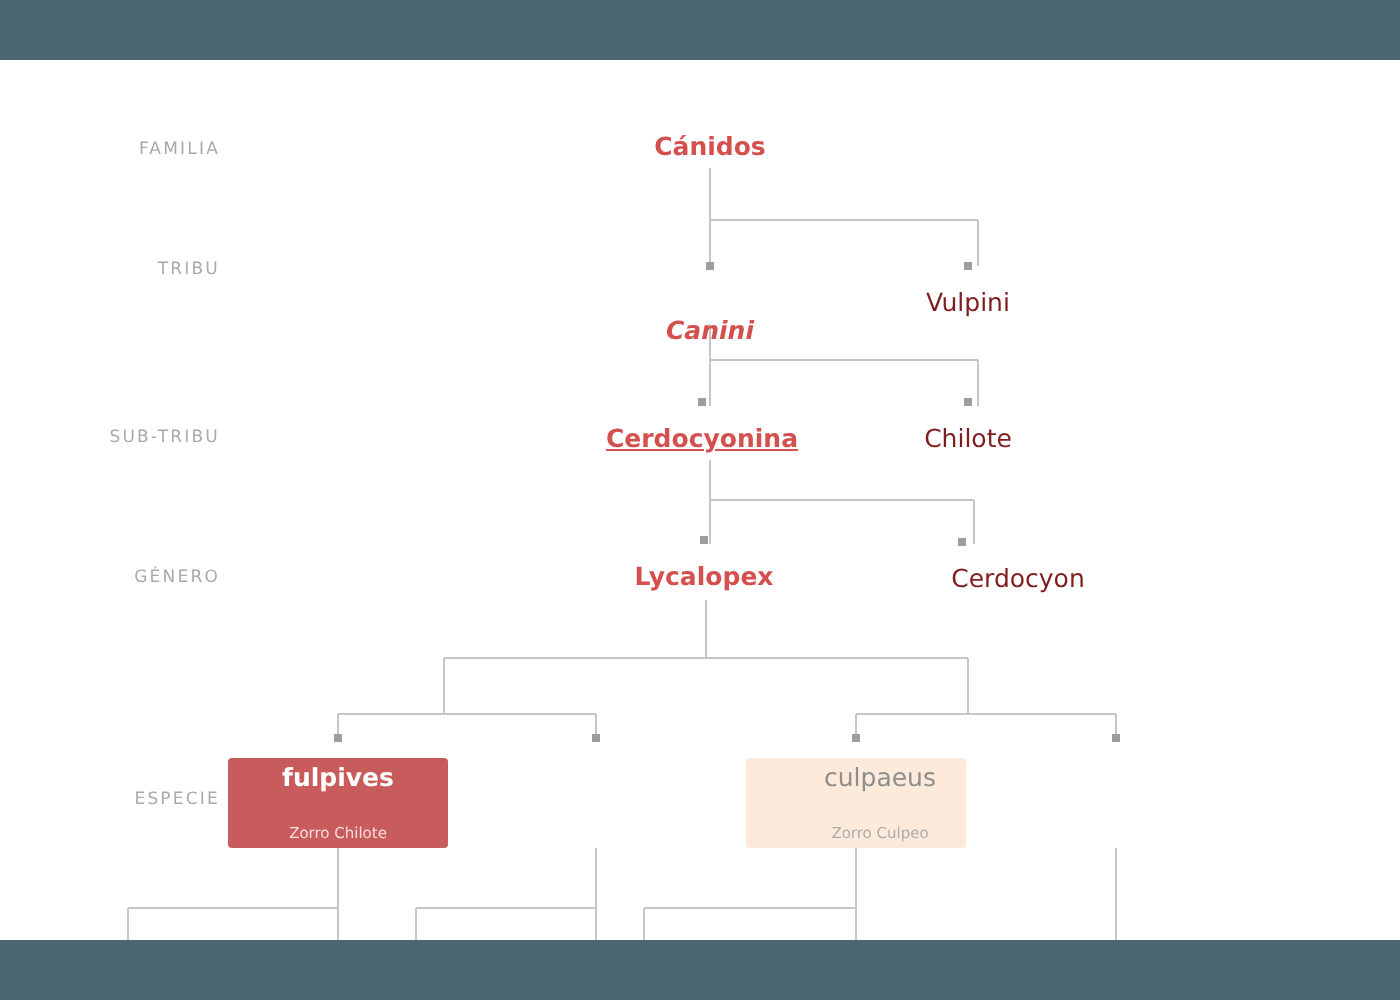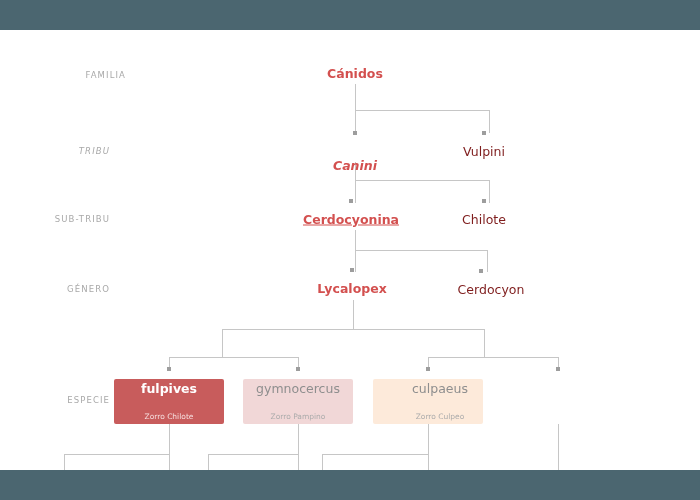--- a/index.html
+++ b/index.html
@@ -110,47 +110,43 @@
 <div class="bar bar-bottom"></div>
 
 <div id="stage">
   <svg id="edges" viewBox="0 0 700 500" width="700" height="500">
       <path d="M355,84 L355,110 M355,110 L489,110 M355,110 L355,133 M489,110 L489,133" stroke="#c6c6c6" stroke-width="1" fill="none" shape-rendering="crispEdges"></path>
       <path d="M355,162 L355,180 M355,180 L489,180 M355,180 L355,203 M489,180 L489,203" stroke="#c6c6c6" stroke-width="1" fill="none" shape-rendering="crispEdges"></path>
       <path d="M355,230 L355,250 M355,250 L487,250 M355,250 L355,272 M487,250 L487,272" stroke="#c6c6c6" stroke-width="1" fill="none" shape-rendering="crispEdges"></path>
       <path d="M353,300 L353,329 M222,329 L484,329 M222,329 L222,357 M484,329 L484,357 M169,357 L298,357 M428,357 L558,357 M169,357 L169,369 M298,357 L298,369 M428,357 L428,369 M558,357 L558,369" stroke="#c6c6c6" stroke-width="1" fill="none" shape-rendering="crispEdges"></path>
       <path d="M169,424 L169,470 M298,424 L298,470 M428,424 L428,470 M558,424 L558,470 M64,470 L64,454 M64,454 L169,454 M208,470 L208,454 M208,454 L298,454 M322,470 L322,454 M322,454 L428,454 M558,424 L558,470" stroke="#c6c6c6" stroke-width="1" fill="none" shape-rendering="crispEdges"></path>
     </svg>
-<div class="rank-label" style="left: 16px; top: 75px;">FAMILIA</div>
-    <div class="rank-label" style="left: 0px; top: 151px; font-style: italic;">TRIBU</div>
+<div class="rank-label" style="left: 0px; top: 75px;">FAMILIA</div>
+    <div class="rank-label" style="left: 0px; top: 135px;">TRIBU</div>
     <div class="rank-label" style="left: 0px; top: 219px;">SUB-TRIBU</div>
     <div class="rank-label" style="left: 0px; top: 289px;">GÉNERO</div>
     <div class="rank-label" style="left: 0px; top: 400px;">ESPECIE</div>
     <div class="node active" style="left: 355px; top: 73px;">Cánidos</div>
     <div class="pip" style="left: 355px; top: 133px;"></div>
     <div class="node active" style="left: 355px; top: 165px; font-style: italic;">Canini</div>
     <div class="pip" style="left: 484px; top: 133px;"></div>
     <div class="node inactive" style="left: 484px; top: 151px;">Vulpini</div>
     <div class="pip" style="left: 351px; top: 201px;"></div>
     <div class="node active" style="left: 351px; top: 219px; text-decoration: underline;">Cerdocyonina</div>
     <div class="pip" style="left: 484px; top: 201px;"></div>
     <div class="node inactive" style="left: 484px; top: 219px;">Chilote</div>
     <div class="pip" style="left: 352px; top: 270px;"></div>
     <div class="node active" style="left: 352px; top: 288px;">Lycalopex</div>
     <div class="pip" style="left: 481px; top: 271px;"></div>
-    <div class="node inactive" style="left: 491px; top: 289px;">Cerdocyon</div>
+    <div class="node inactive" style="left: 509px; top: 289px;">Cerdocyon</div>
     <div class="pip" style="left: 169px; top: 369px;"></div>
     <div class="species solid" style="left: 169px; top: 379px; background: rgb(200, 92, 92);">
       <div class="sp-name">fulpives</div>
       <div class="sp-common">Zorro Chilote</div>
     </div>
     <div class="pip" style="left: 298px; top: 369px;"></div>
-    <div class="species tint" style="left: 298px; top: 379px; background: rgb(241, 215, 215);">
-      <div class="sp-name">gymnocercus</div>
-      <div class="sp-common">Zorro Pampino</div>
-    </div>
     <div class="pip" style="left: 428px; top: 369px;"></div>
     <div class="species tint" style="left: 428px; top: 379px; background: rgb(253, 234, 218); padding-left: 24px;">
       <div class="sp-name">culpaeus</div>
       <div class="sp-common">Zorro Culpeo</div>
     </div>
     <div class="pip" style="left: 558px; top: 369px;"></div>
   </div>
 
 </body></html>

